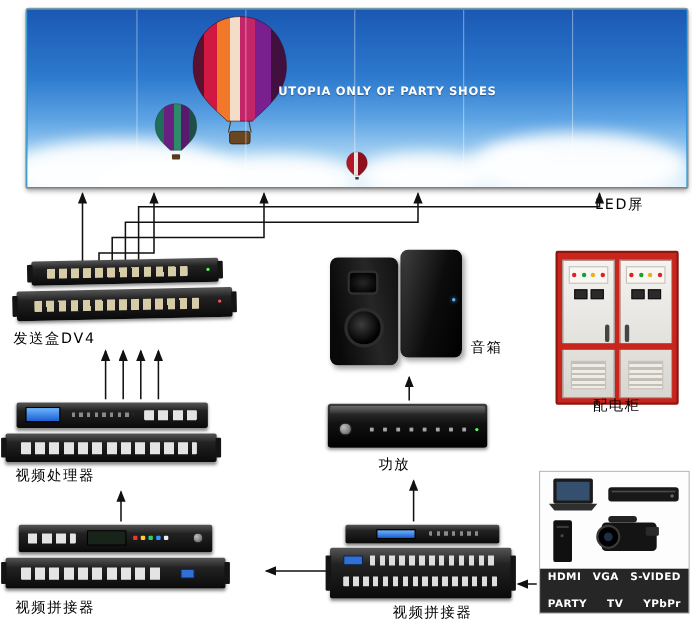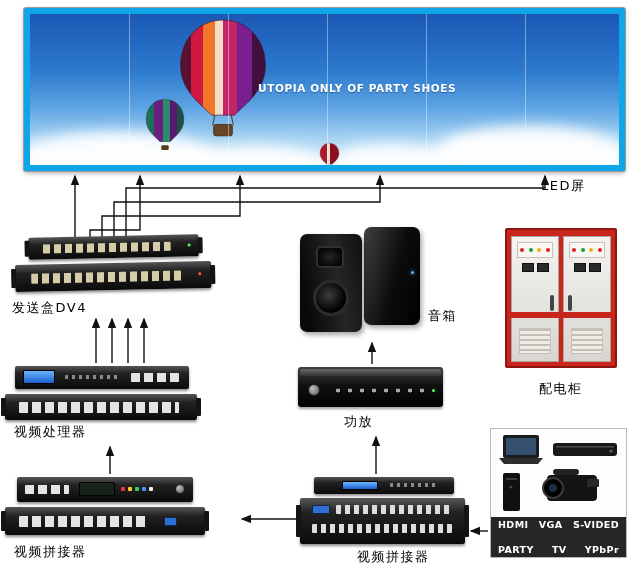--- a/index.html
+++ b/index.html
@@ -4,21 +4,21 @@
 <style>
   * { margin:0; padding:0; box-sizing:border-box; }
   html,body { background:#fff; }
   body { font-family:"DejaVu Sans","Liberation Sans",sans-serif; }
   .canvas { position:relative; width:630px; height:572px; background:#fff; overflow:hidden; }
 
   .label { position:absolute; font-size:13px; color:#000; letter-spacing:1.5px; white-space:nowrap; }
 
   
   .screen { position:absolute; left:24px; top:8px; width:601px; height:163px;
-            border:6px solid #0ea5e9; border-radius:2px; background:#1a58b4;
+            border:1px solid #0ea5e9; border-radius:2px; background:#1a58b4;
             box-shadow:0 0 0 1px #9a9a9a, 0 2px 5px rgba(0,0,0,.35);text-decoration:underline; }
   .screen-view { position:absolute; inset:0; overflow:hidden;
             background:linear-gradient(180deg,#1a58b4 0%,#2d7ace 38%,#5ea4e4 62%,#a6d2f2 82%,#dff0fb 100%); }
   .cloud { position:absolute; background:#fff; border-radius:50%; filter:blur(7px); opacity:.95; }
   .seam { position:absolute; top:0; bottom:0; width:1px; background:rgba(255,255,255,.4); }
   .balloon { position:absolute; }
   .b-big { left:140px; top:4px;  width:106px; height:124px; }
   .b-med { left:112px; top:82px; width:46px;  height:60px; }
   .b-sm  { left:288px; top:126px; width:23px; height:33px; }
   .banner { position:absolute; left:228px; top:68px; }
@@ -314,21 +314,21 @@
       </div>
       <div class="meters">
         <i></i>
           <i></i>
       </div>
       <div class="handle hr"></div>
       <div class="vent"></div>
     </div>
     <div class="cab-band"></div>
   </div>
-  <div class="label" style="left:539px;top:380px">配电柜</div>
+  <div class="label" style="left:539px;top:360px">配电柜</div>
 
   <div class="sources" style="left:490px;top:428px;width:137px;height:130px">
     <svg class="src-icons" viewBox="0 0 137 88">
       <g>
         <rect x="12" y="6" width="36" height="23" rx="2" fill="#1b1b1b"></rect>
         <rect x="15" y="9" width="30" height="17" fill="#35506e"></rect>
         <path d="M8,29 h44 l-5,6 h-34 z" fill="#2e2e2e"></path>
       </g>
       <g>
         <rect x="62" y="14" width="64" height="13" rx="3" fill="#181818"></rect>

